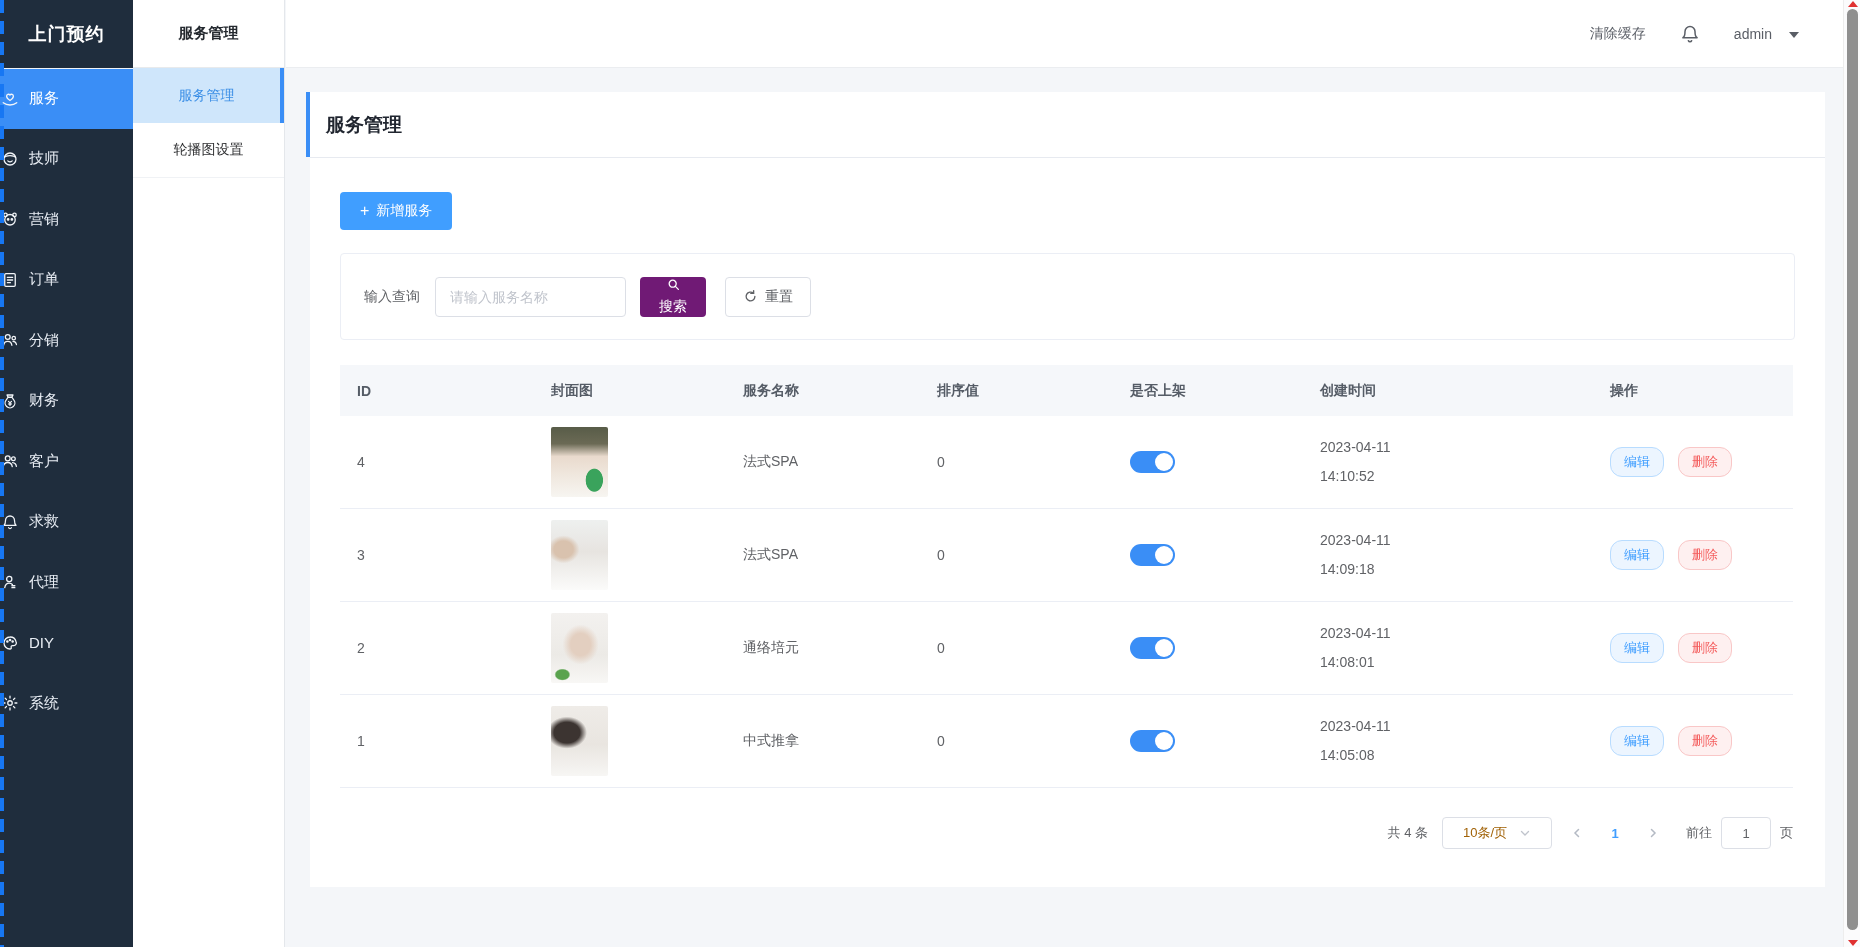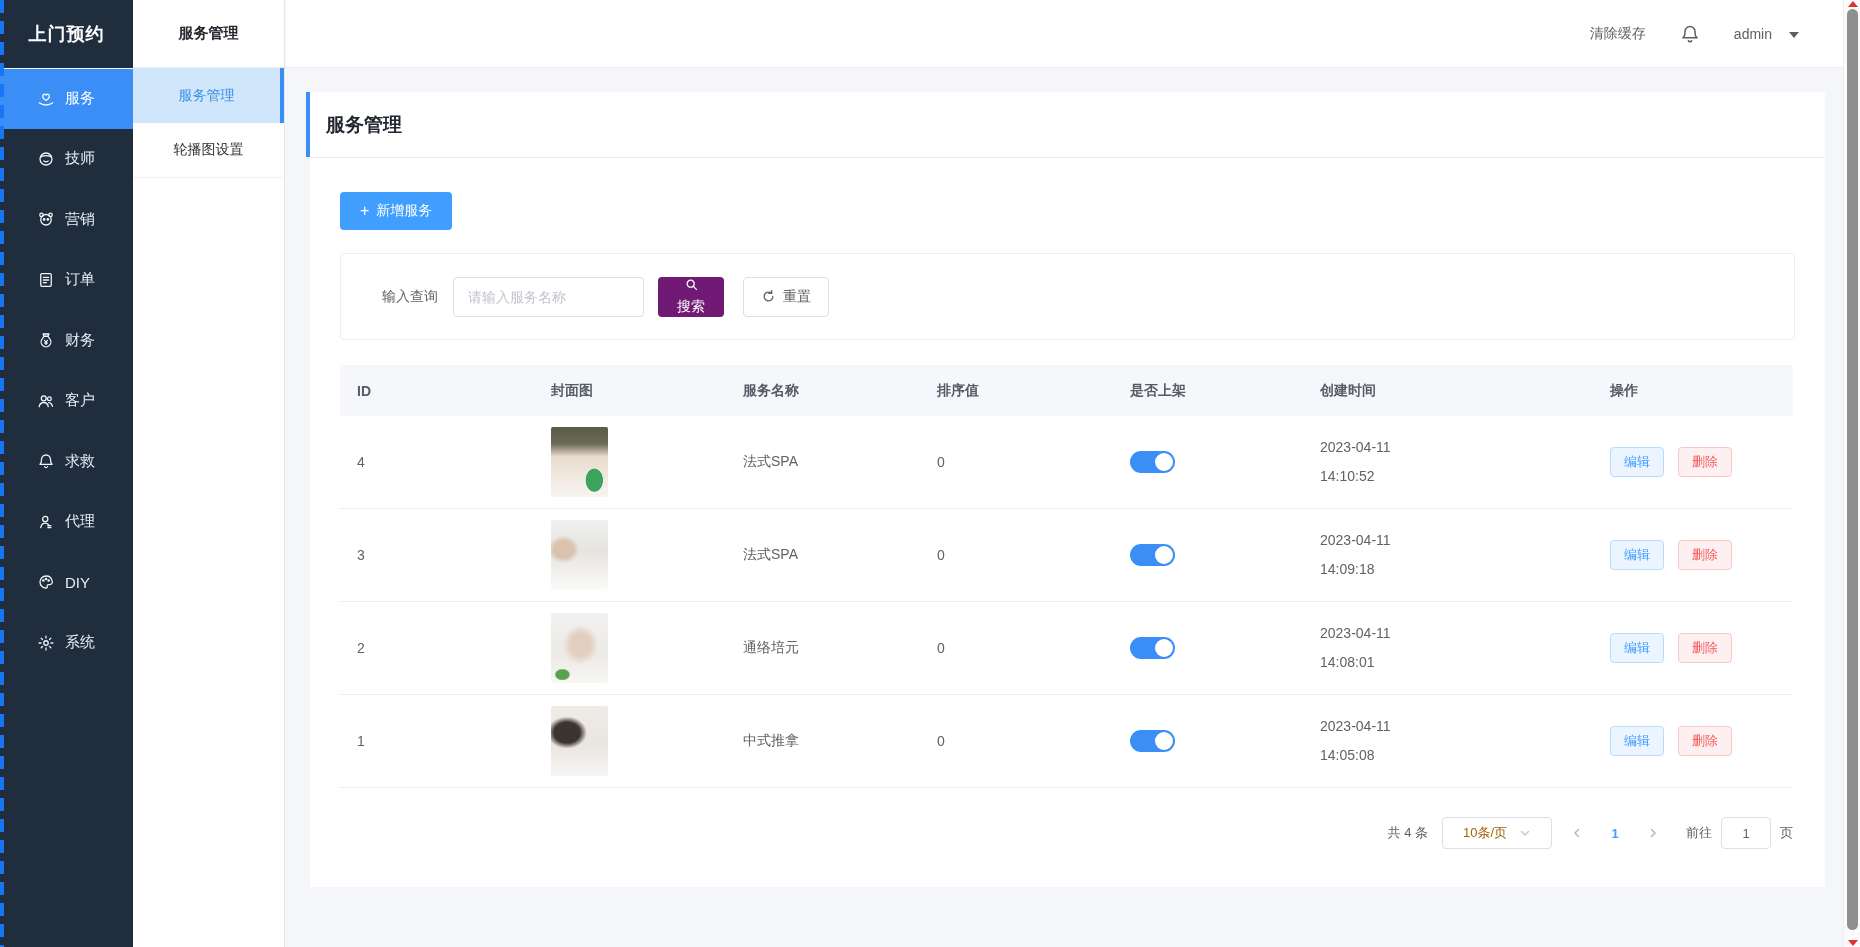--- a/index.html
+++ b/index.html
@@ -9,21 +9,21 @@
 
   
   .dash-strip { position:absolute; left:0; top:0; width:4px; height:947px; z-index:40;
     background:repeating-linear-gradient(180deg,#1777f3 0 13px,transparent 13px 21px); }
 
   
   .sidebar { position:absolute; left:0; top:0; width:133px; height:947px;
     background:#1f2d3d; z-index:10; }
   .logo { height:68px; display:flex; align-items:center; justify-content:center;
     color:#ffffff; font-size:18px; font-weight:bold; letter-spacing:1px; }
-  .nav-item { height:60.5px; display:flex; align-items:center; padding-left:36px;
+  .nav-item { height:60.5px; display:flex; align-items:center; 
     color:#e8edf4; font-size:15px; cursor:pointer; }
   .nav-item .ic { width:19px; height:19px; margin-right:10px; display:inline-flex;
     align-items:center; justify-content:center; color:#f2f5f9; }
   .nav-item.active { background:#3a8ef6; color:#ffffff; border-top:1px solid #f0f4f8; }
   .nav-item svg { width:18px; height:18px; }
 
   
   .subsidebar { position:absolute; left:133px; top:0; width:152px; height:947px;
     background:#ffffff; border-right:1px solid #e4e7eb; z-index:9; }
   .sub-title { height:68px; display:flex; align-items:center; justify-content:center;
@@ -56,21 +56,21 @@
   .page-title { font-size:19px; font-weight:bold; color:#212630; }
 
   .card-body { padding:34px 30px 0 30px; }
 
   .btn { display:inline-flex; align-items:center; justify-content:center; gap:7px;
     border-radius:4px; font-size:14px; cursor:pointer; border:1px solid transparent; }
   .btn-primary { background:#409eff; color:#ffffff; height:38px; padding:0 19px; }
   .btn-primary .plus { font-size:16px; line-height:1; }
 
   .filter-panel { margin-top:23px; height:87px; border:1px solid #ebeef5; border-radius:4px;
-    display:flex; align-items:center; padding-left:41px; gap:14px; }
+    display:flex; align-items:center; padding-left:23px; gap:14px; }
   .filter-label { font-size:14px; color:#606266; margin-right:1px; }
   .text-input { width:191px; height:40px; border:1px solid #dcdfe6; border-radius:4px;
     padding:0 14px; font-size:14px; color:#606266; outline:none;
     font-family:"Liberation Sans","DejaVu Sans",sans-serif; }
   .text-input::placeholder { color:#c0c4cc; }
   .btn-search { background:#701a75; color:#fff; height:40px; padding:0 18px;flex-direction:column; }
   .btn-reset { background:#ffffff; color:#606266; height:40px; padding:0 17px;
     border:1px solid #dcdfe6; margin-left:5px; }
   .btn svg { width:15px; height:15px; }
 
@@ -98,21 +98,21 @@
       linear-gradient(180deg,#efece8 0%, #e9e5e0 55%, #f7f6f4 100%); }
 
   .switch { width:45px; height:22px; border-radius:11px; background:#3a8ef6;
     position:relative; cursor:pointer; }
   .switch .knob { position:absolute; right:2px; top:2px; width:18px; height:18px;
     border-radius:50%; background:#ffffff; }
 
   .time-cell div { line-height:29px; }
 
   .actions { display:flex; gap:14px; }
-  .btn-mini { height:30px; padding:0 13px; font-size:13px; border-radius:4px; }
+  .btn-mini { height:30px; padding:0 13px; font-size:13px; border-radius:12px; }
   .btn-edit { background:#ecf5ff; border:1px solid #b8dcff; color:#409eff; }
   .btn-delete { background:#fef0f0; border:1px solid #f9c7c7; color:#f45b5b; }
 
   
   .pagination { width:1453px; margin-top:29px; display:flex; align-items:center;
     justify-content:flex-end; gap:14px; font-size:13px; color:#606266; }
   .page-select { width:110px; height:32px; border:1px solid #dcdfe6; border-radius:4px;
     display:flex; align-items:center; justify-content:center; gap:12px; cursor:pointer;
     color:#a16207; }
   .page-select svg { width:12px; height:12px; color:#c0c4cc; }
@@ -179,20 +179,31 @@
           <svg viewBox="0 0 24 24" fill="none" stroke="currentColor" stroke-width="1.7" stroke-linecap="round" stroke-linejoin="round">
             <rect x="5" y="3.5" width="14" height="17" rx="1.5"></rect>
             <path d="M8.5 8.5h7M8.5 12h7M8.5 15.5h4"></path>
           </svg>
         </span>
         <span>订单</span>
       </div>
       <div class="nav-item">
         <span class="ic">
           <svg viewBox="0 0 24 24" fill="none" stroke="currentColor" stroke-width="1.7" stroke-linecap="round" stroke-linejoin="round">
+            <circle cx="9" cy="8" r="3.2"></circle>
+            <path d="M3.5 19c.5-3.5 2.7-5.2 5.5-5.2s5 1.7 5.5 5.2"></path>
+            <circle cx="17" cy="9.5" r="2.3"></circle>
+            <path d="M16 13.8c2.6.2 4.2 1.7 4.6 4.2"></path>
+          </svg>
+        </span>
+        <span>分销</span>
+      </div>
+      <div class="nav-item">
+        <span class="ic">
+          <svg viewBox="0 0 24 24" fill="none" stroke="currentColor" stroke-width="1.7" stroke-linecap="round" stroke-linejoin="round">
             <path d="M9.5 7h5l2.5 3.5a6.5 6.5 0 1 1-10 0z"></path>
             <path d="M9.5 7 8 4h8l-1.5 3"></path>
             <path d="M10 12.5l2 2 2-2M12 14.5V18M10.3 16h3.4"></path>
           </svg>
         </span>
         <span>财务</span>
       </div>
       <div class="nav-item">
         <span class="ic">
           <svg viewBox="0 0 24 24" fill="none" stroke="currentColor" stroke-width="1.7" stroke-linecap="round" stroke-linejoin="round">

